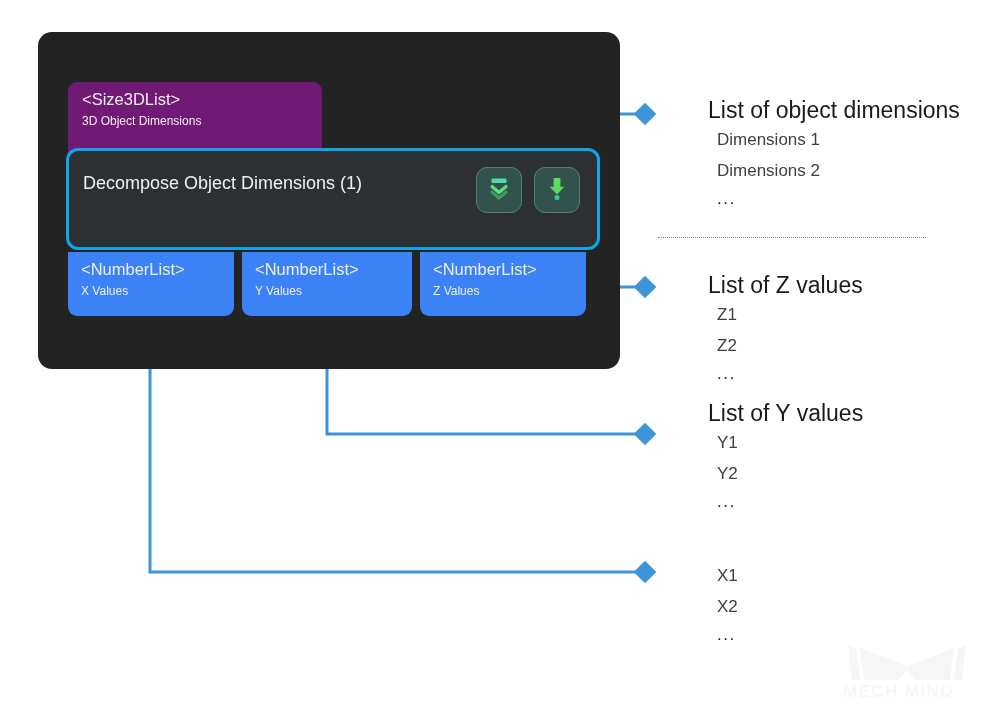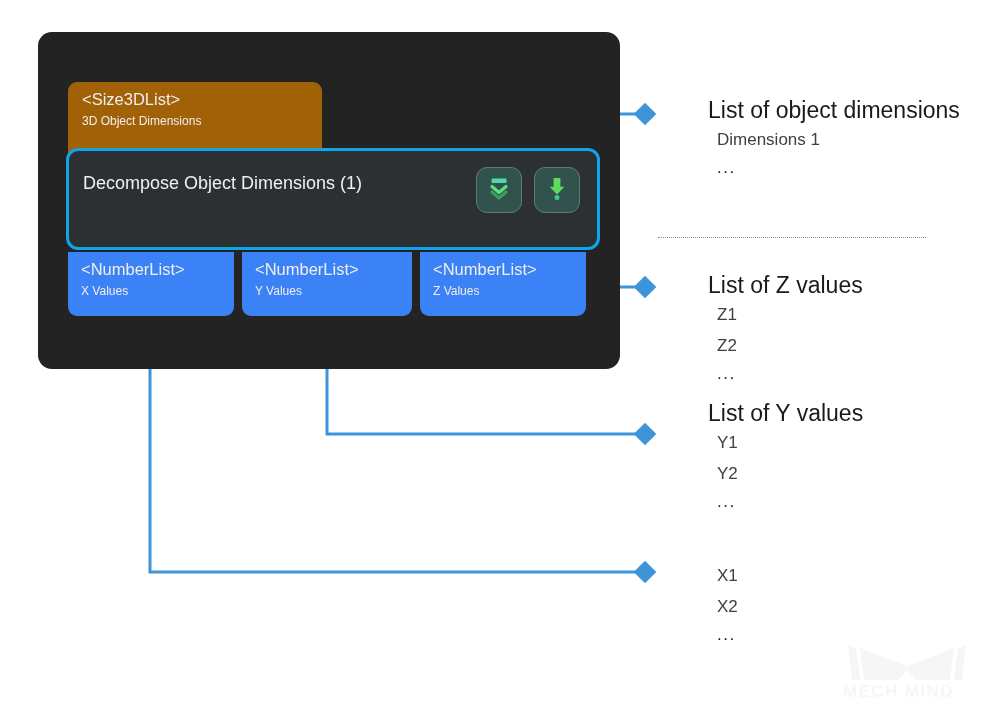--- a/index.html
+++ b/index.html
@@ -38,21 +38,21 @@
     border-radius: 14px;
   }
 
   
   .port-in {
     position: absolute;
     left: 68px;
     top: 82px;
     width: 254px;
     height: 78px;
-    background: #a16207;
+    background: #701a75;
     border-radius: 9px 9px 0 0;
     box-sizing: border-box;
     padding: 7px 0 0 14px;
     color: #f2eeee;
   }
   .port-type {
     font-size: 16.5px;
     line-height: 21px;
     white-space: nowrap;
   }
@@ -241,20 +241,21 @@
     <div class="port-label">Y Values</div>
   </div>
   <div class="port-out z">
     <div class="port-type">&lt;NumberList&gt;</div>
     <div class="port-label">Z Values</div>
   </div>
 
   <div class="anno anno-dims">
     <div class="anno-title">List of object dimensions</div>
     <div class="anno-item">Dimensions 1</div>
+    <div class="anno-item">Dimensions 2</div>
     <div class="anno-ellipsis">...</div>
   </div>
 
   <div class="divider"></div>
 
   <div class="anno anno-z">
     <div class="anno-title">List of Z values</div>
     <div class="anno-item">Z1</div>
     <div class="anno-item">Z2</div>
     <div class="anno-ellipsis">...</div>

